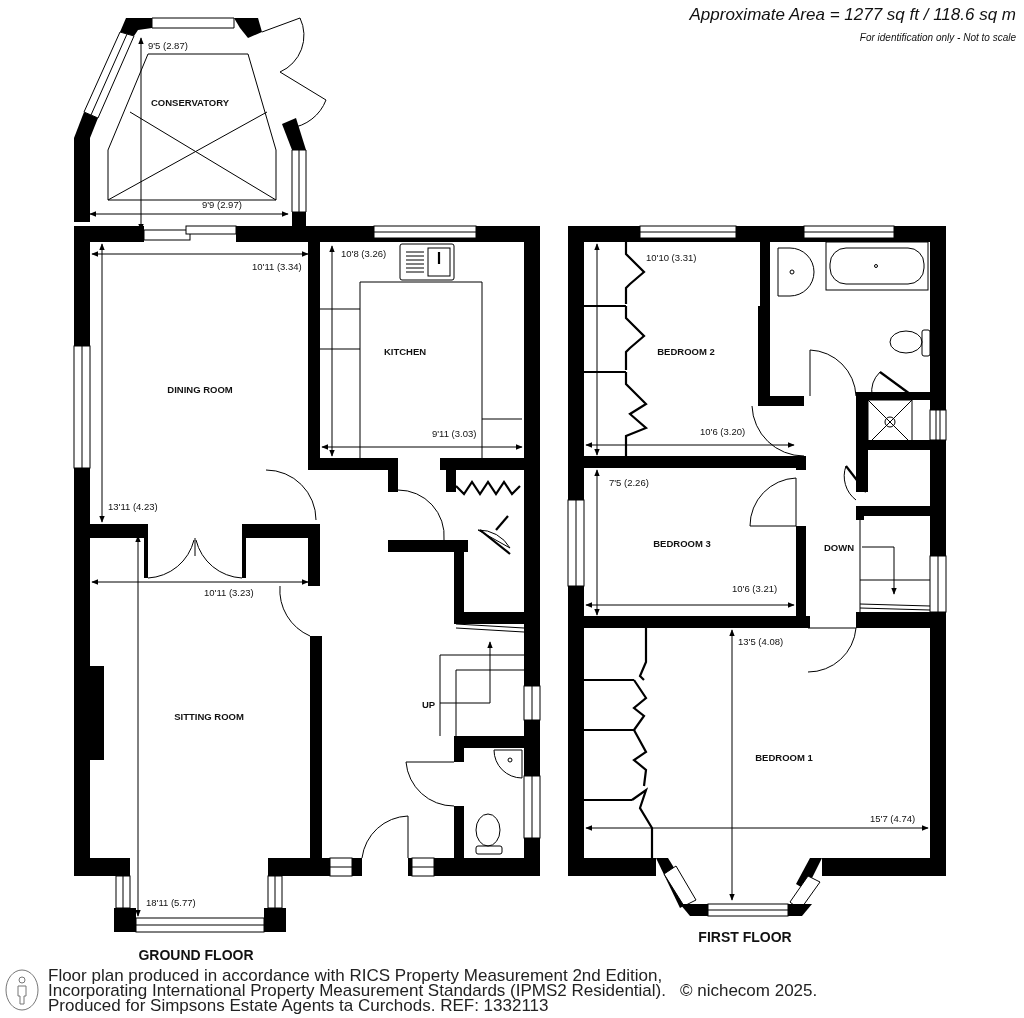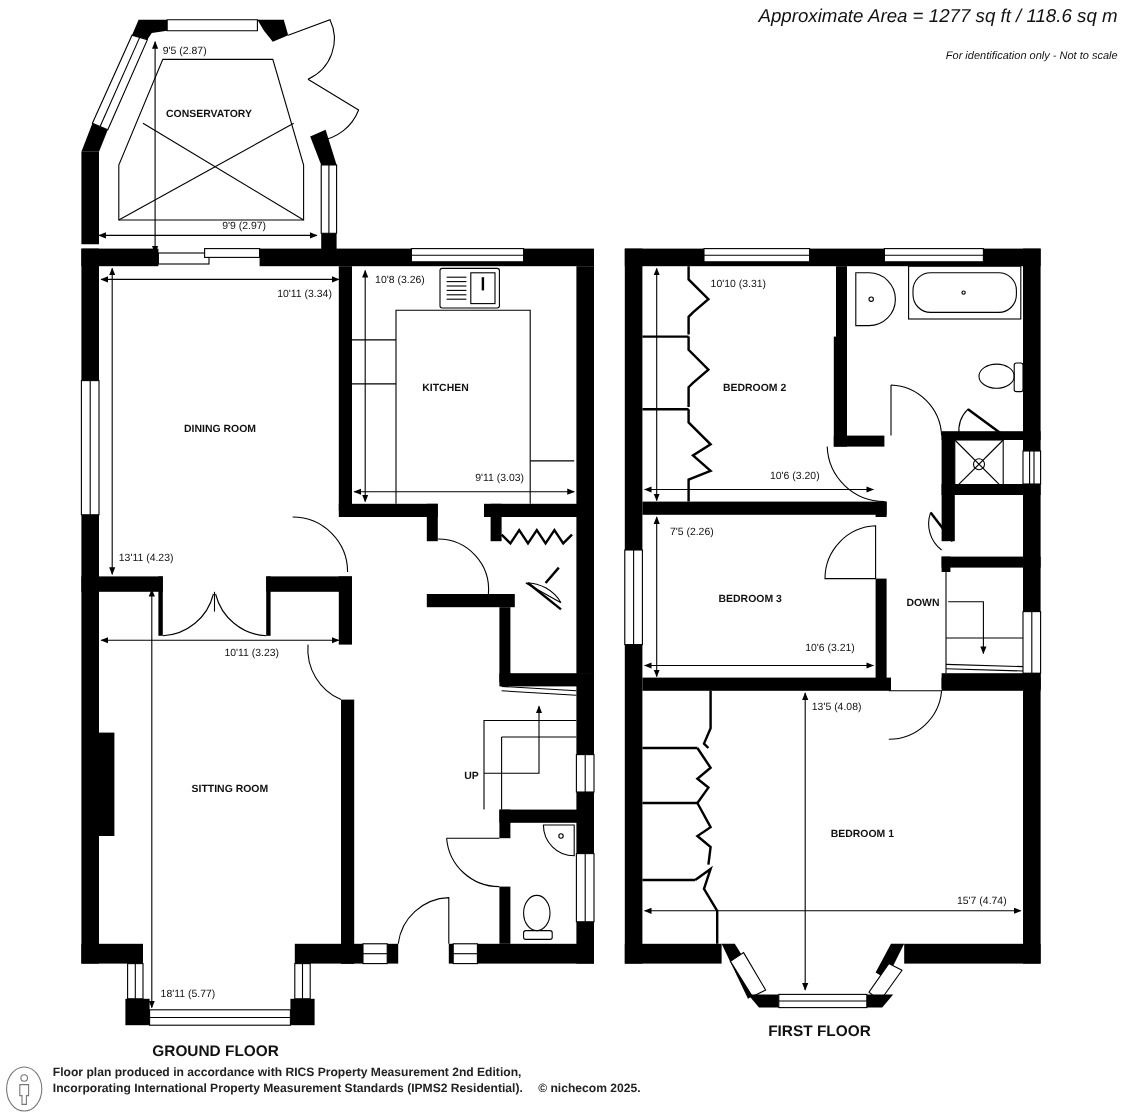--- a/index.html
+++ b/index.html
@@ -1,30 +1,30 @@
 <!DOCTYPE html>
 <html><head>
 <meta charset="utf-8">
 <style>
   html, body { margin:0; padding:0; background:#ffffff; }
   body { width:1024px; height:1018px; position:relative; overflow:hidden; font-family:"Liberation Sans", sans-serif; color:#111; }
   .header-area { position:absolute; right:8px; top:4px; text-align:right;font-style:italic; }
   .area-title { font-size:17px; color:#111; line-height:22px; }
-  .area-note { font-size:10px; color:#111; margin-top:20px; }
+  .area-note { font-size:10px; color:#111; margin-top:6px; }
   svg.plan { position:absolute; left:0; top:0; }
   .wall { fill:#000; }
   .win { fill:#fff; stroke:#000; stroke-width:1; }
   .thin { fill:none; stroke:#000; stroke-width:1; }
   .thick { fill:none; stroke:#000; stroke-width:2.2; }
   .room-label { font-family:"Liberation Sans", sans-serif; font-weight:bold; font-size:9.5px; fill:#111; }
   .dim { font-family:"Liberation Sans", sans-serif; font-size:9.5px; fill:#111; }
   .floor-label { font-family:"Liberation Sans", sans-serif; font-weight:bold; font-size:14px; fill:#111; }
   .footer { position:absolute; left:4px; top:968px; display:flex; align-items:flex-start; }
   .footer-icon { width:36px; height:44px; margin-right:8px; }
-  .footer-text { font-size:11px; line-height:15px; color:#222;font-weight:bold; }
+  .footer-text { font-size:17px; line-height:15px; color:#222; }
   .footer-text span.copy { margin-left:14px; }
 </style>
 </head>
 <body>
 
 <div class="header-area">
   <div class="area-title">Approximate Area = 1277 sq ft / 118.6 sq m</div>
   <div class="area-note">For identification only - Not to scale</div>
 </div>
 
@@ -325,14 +325,15 @@
 
 <div class="footer">
   <svg class="footer-icon" viewBox="0 0 36 44">
     <ellipse cx="18" cy="22" rx="16" ry="20" fill="none" stroke="#777" stroke-width="1"></ellipse>
     <circle cx="18" cy="12" r="3" fill="none" stroke="#777" stroke-width="1"></circle>
     <path d="M14,18 L22,18 L22,28 L20,28 L20,36 L16,36 L16,28 L14,28 Z" fill="none" stroke="#777" stroke-width="1"></path>
   </svg>
   <div class="footer-text">
     <div>Floor plan produced in accordance with RICS Property Measurement 2nd Edition,</div>
     <div><span>Incorporating International Property Measurement Standards (IPMS2 Residential).</span><span class="copy">© nichecom 2025.</span></div>
+    <div>Produced for Simpsons Estate Agents ta Curchods.   REF: 1332113</div>
   </div>
 </div>
 
 </body></html>

